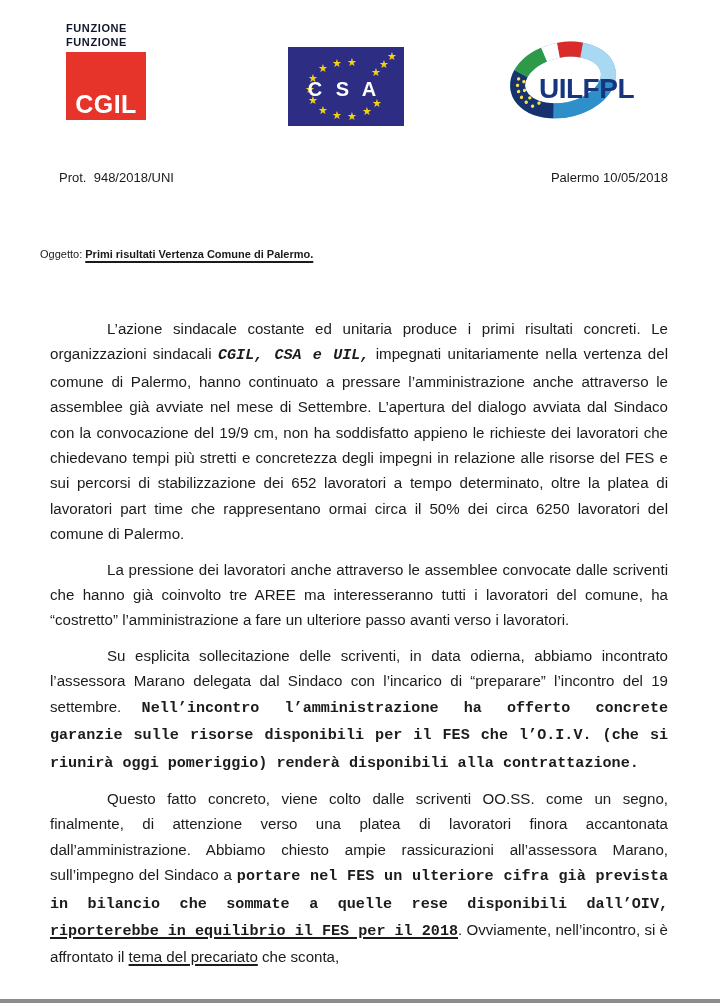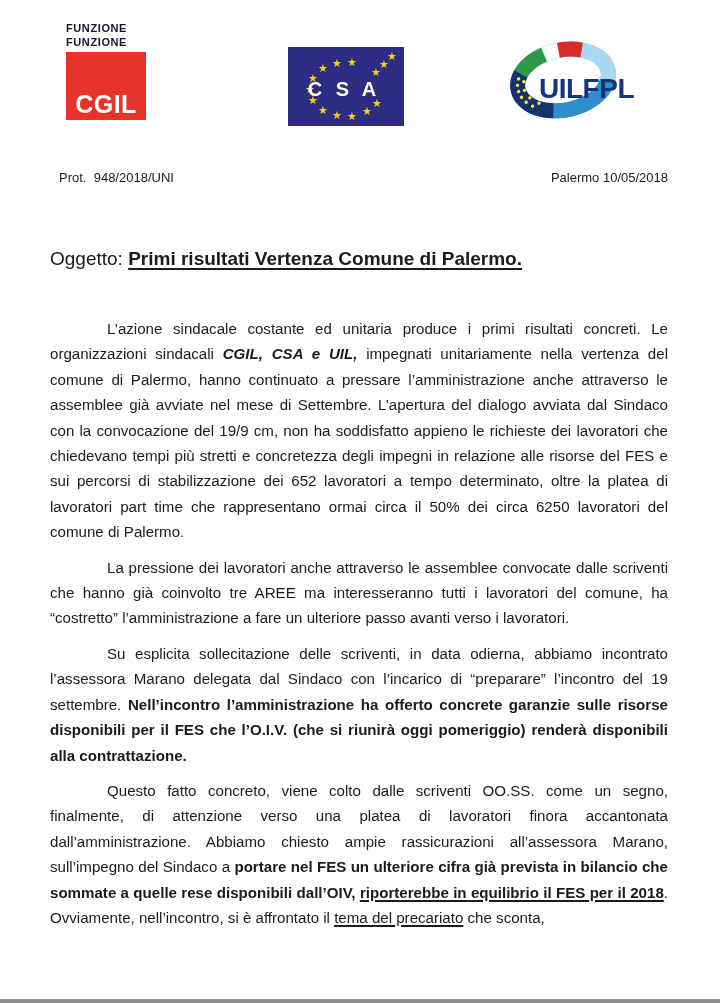--- a/index.html
+++ b/index.html
@@ -31,37 +31,37 @@
   
   .prot-row{
     position:absolute;top:170px;left:50px;right:52px;
     display:flex;justify-content:space-between;
     font-size:13px;
     margin-left:9px;
   }
   .prot-row .prot{white-space:pre-wrap;}
 
   .subject-row{
-    position:absolute;top:248px;left:50px;right:52px;
-    font-size:19px;
+    position:absolute;top:248px;left:40px;right:52px;
+    font-size:11px;
   }
   .subject-row .subject{
     font-weight:bold;
     text-decoration:underline;
     text-decoration-thickness:2px;
     text-underline-offset:3px;
   }
 
   
   .body-text{
     position:absolute;top:316px;left:50px;width:618px;
     font-size:15.1px;line-height:25.4px;text-align:justify;
   }
   .body-text p{margin:0 0 10px 0;text-indent:57px;}
-  .b{font-weight:bold;}
+  .b{font-weight:bold;font-family:Liberation Mono, monospace;}
   .i{font-style:italic;}
   .u{text-decoration:underline;text-decoration-thickness:1.5px;text-underline-offset:2px;}
 
   
   .bottom-edge{
     position:absolute;left:0;right:0;bottom:0;height:4px;background:#8c8c8c;
   }
 </style>
 </head>
 <body>

